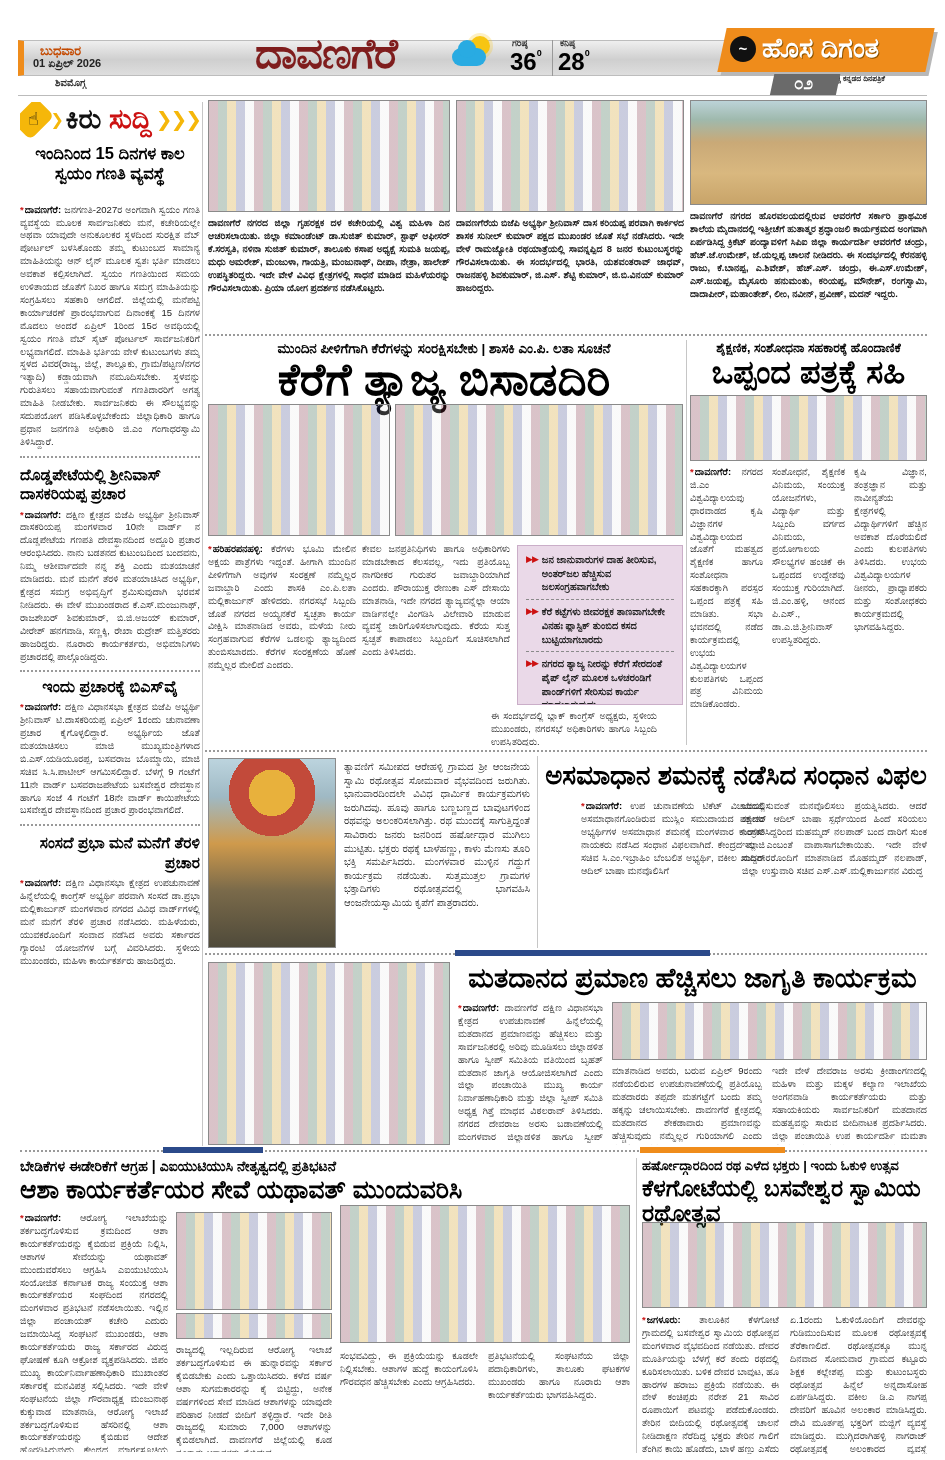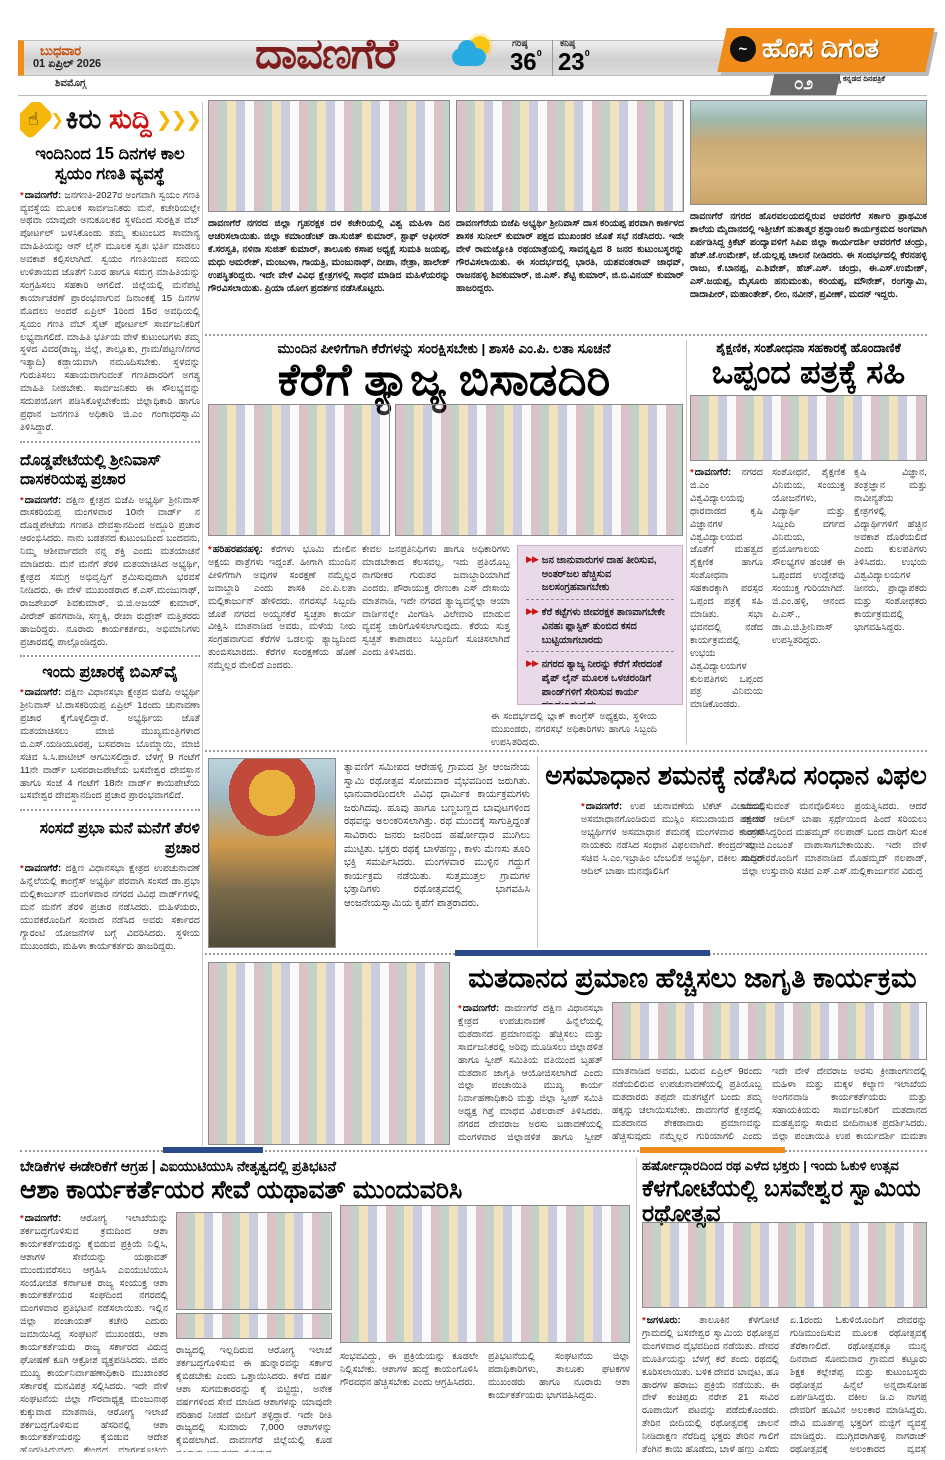--- a/index.html
+++ b/index.html
@@ -55,21 +55,21 @@
 
   <div class="abs" style="left:452px;top:34px;width:52px;height:44px;">
     <div style="position:absolute;left:18px;top:2px;width:20px;height:20px;border-radius:50%;background:#f7c512;box-shadow:0 0 0 3px rgba(247,197,18,.25);"></div>
     <div style="position:absolute;left:0;top:14px;width:34px;height:18px;background:#29abe2;border-radius:10px;"></div>
     <div style="position:absolute;left:6px;top:6px;width:18px;height:18px;background:#29abe2;border-radius:50%;"></div>
   </div>
   <div class="abs" style="left:512px;top:38px;font-size:9px;font-weight:bold;color:#333;">ಗರಿಷ್ಠ</div>
   <div class="abs" style="left:510px;top:48px;font-size:24px;font-weight:800;color:#000;"><span>36</span><sup class="deg">0</sup></div>
   <div class="abs" style="left:552px;top:40px;width:1px;height:36px;background:#999;"></div>
   <div class="abs" style="left:560px;top:38px;font-size:9px;font-weight:bold;color:#333;">ಕನಿಷ್ಠ</div>
-  <div class="abs" style="left:558px;top:48px;font-size:24px;font-weight:800;color:#000;"><span>23</span><sup class="deg">0</sup></div>
+  <div class="abs" style="left:558px;top:48px;font-size:24px;font-weight:800;color:#000;"><span>28</span><sup class="deg">0</sup></div>
 
   <div class="abs brandbox" style="left:722px;top:28px;width:208px;height:44px;"></div>
   <div class="abs" style="left:730px;top:36px;width:26px;height:26px;border-radius:50%;background:#111;color:#fff;text-align:center;font-size:15px;line-height:26px;font-weight:bold;">~</div>
   <div class="abs" style="left:762px;top:33px;font-size:27px;font-weight:800;color:#fff;text-shadow:1px 1px 0 #8a5200;">ಹೊಸ ದಿಗಂತ</div>
   <div class="abs" style="left:830px;top:74px;font-size:7.5px;font-weight:bold;color:#222;">ಅಚ್ಚ ಕನ್ನಡದ ದಿನಪತ್ರಿಕೆ</div>
   <div class="abs pagebox" style="left:772px;top:74px;width:66px;height:22px;"></div>
   <div class="abs" style="left:794px;top:74px;font-size:17px;font-weight:800;color:#fff;">೦೨</div>
 
   <div class="abs" style="left:18px;top:95px;width:909px;height:1px;background:#bbb;"></div>
 
@@ -78,21 +78,21 @@
       <div style="width:34px;height:34px;background:#f5b70a;transform:rotate(45deg);border-radius:6px;display:flex;align-items:center;justify-content:center;">
         <span style="transform:rotate(-45deg);font-size:18px;color:#111;">☝</span>
       </div>
       <span class="chev" style="font-size:16px;">❯</span>
       <span style="font-size:27px;font-weight:800;"><span>ಕಿರು</span><span style="color:#cc1111;">&nbsp;</span><span style="color:#cc1111;">ಸುದ್ದಿ</span></span>
       <span class="chev" style="font-size:20px;">❯❯❯</span>
     </div>
 
     <div style="margin-top:8px;">
       <div class="headline" style="font-size:16.5px;line-height:1.2;">ಇಂದಿನಿಂದ 15 ದಿನಗಳ ಕಾಲ ಸ್ವಯಂ ಗಣತಿ ವ್ಯವಸ್ಥೆ</div>
-      <div class="body-txt" style="margin-top:5px;">
+      <div class="body-txt" style="margin-top:20px;">
         <span class="star">*</span><span class="dl">ದಾವಣಗೆರೆ:</span>
         <span>ಜನಗಣತಿ-2027ರ ಅಂಗವಾಗಿ ಸ್ವಯಂ ಗಣತಿ ವ್ಯವಸ್ಥೆಯ ಮೂಲಕ ಸಾರ್ವಜನಿಕರು ಮನೆ, ಕಚೇರಿಯಲ್ಲೇ ಅಥವಾ ಯಾವುದೇ ಅನುಕೂಲಕರ ಸ್ಥಳದಿಂದ ಸುರಕ್ಷಿತ ವೆಬ್ ಪೋರ್ಟಲ್ ಬಳಸಿಕೊಂಡು ತಮ್ಮ ಕುಟುಂಬದ ಸಾಮಾನ್ಯ ಮಾಹಿತಿಯನ್ನು ಆನ್ ಲೈನ್ ಮೂಲಕ ಸ್ವತಃ ಭರ್ತಿ ಮಾಡಲು ಅವಕಾಶ ಕಲ್ಪಿಸಲಾಗಿದೆ. ಸ್ವಯಂ ಗಣತಿಯಿಂದ ಸಮಯ ಉಳಿತಾಯದ ಜೊತೆಗೆ ನಿಖರ ಹಾಗೂ ಸಮಗ್ರ ಮಾಹಿತಿಯನ್ನು ಸಂಗ್ರಹಿಸಲು ಸಹಕಾರಿ ಆಗಲಿದೆ. ಜಿಲ್ಲೆಯಲ್ಲಿ ಮನೆಪಟ್ಟಿ ಕಾರ್ಯಾಚರಣೆ ಪ್ರಾರಂಭವಾಗುವ ದಿನಾಂಕಕ್ಕೆ 15 ದಿನಗಳ ಮೊದಲು ಅಂದರೆ ಏಪ್ರಿಲ್ 1ರಿಂದ 15ರ ಅವಧಿಯಲ್ಲಿ ಸ್ವಯಂ ಗಣತಿ ವೆಬ್ ಸೈಟ್ ಪೋರ್ಟಲ್ ಸಾರ್ವಜನಿಕರಿಗೆ ಲಭ್ಯವಾಗಲಿದೆ. ಮಾಹಿತಿ ಭರ್ತಿಯ ವೇಳೆ ಕುಟುಂಬಗಳು ತಮ್ಮ ಸ್ಥಳದ ವಿವರ(ರಾಜ್ಯ, ಜಿಲ್ಲೆ, ತಾಲ್ಲೂಕು, ಗ್ರಾಮ/ಪಟ್ಟಣ/ನಗರ ಇತ್ಯಾದಿ) ಕಡ್ಡಾಯವಾಗಿ ನಮೂದಿಸಬೇಕು. ಸ್ಥಳವನ್ನು ಗುರುತಿಸಲು ಸಹಾಯವಾಗುವಂತೆ ಗಣತಿದಾರರಿಗೆ ಅಗತ್ಯ ಮಾಹಿತಿ ನೀಡಬೇಕು. ಸಾರ್ವಜನಿಕರು ಈ ಸೌಲಭ್ಯವನ್ನು ಸದುಪಯೋಗ ಪಡಿಸಿಕೊಳ್ಳಬೇಕೆಂದು ಜಿಲ್ಲಾಧಿಕಾರಿ ಹಾಗೂ ಪ್ರಧಾನ ಜನಗಣತಿ ಅಧಿಕಾರಿ ಜಿ.ಎಂ ಗಂಗಾಧರಸ್ವಾಮಿ ತಿಳಿಸಿದ್ದಾರೆ.</span>
       </div>
     </div>
 
     <div class="dotline" style="margin:7px 0;"></div>
 
     <div>
       <div class="headline" style="font-size:15.5px;line-height:1.25;text-align:left;">ದೊಡ್ಡಪೇಟೆಯಲ್ಲಿ ಶ್ರೀನಿವಾಸ್ ದಾಸಕರಿಯಪ್ಪ ಪ್ರಚಾರ</div>
       <div class="body-txt" style="margin-top:5px;">

